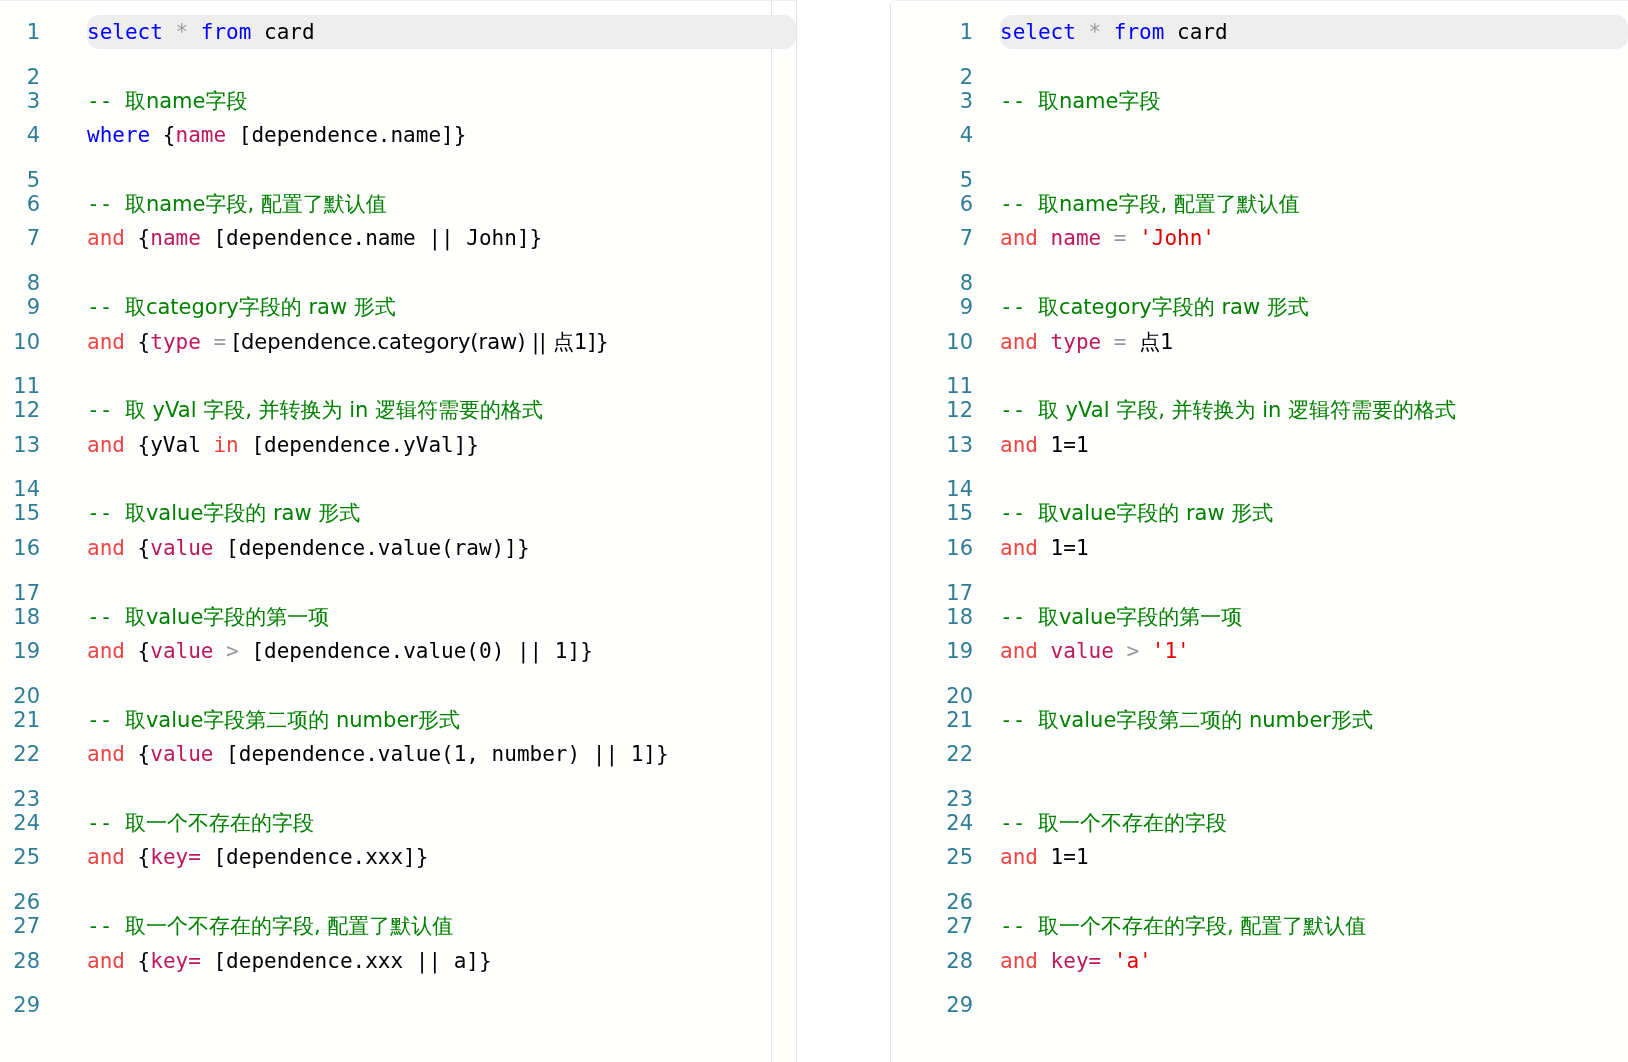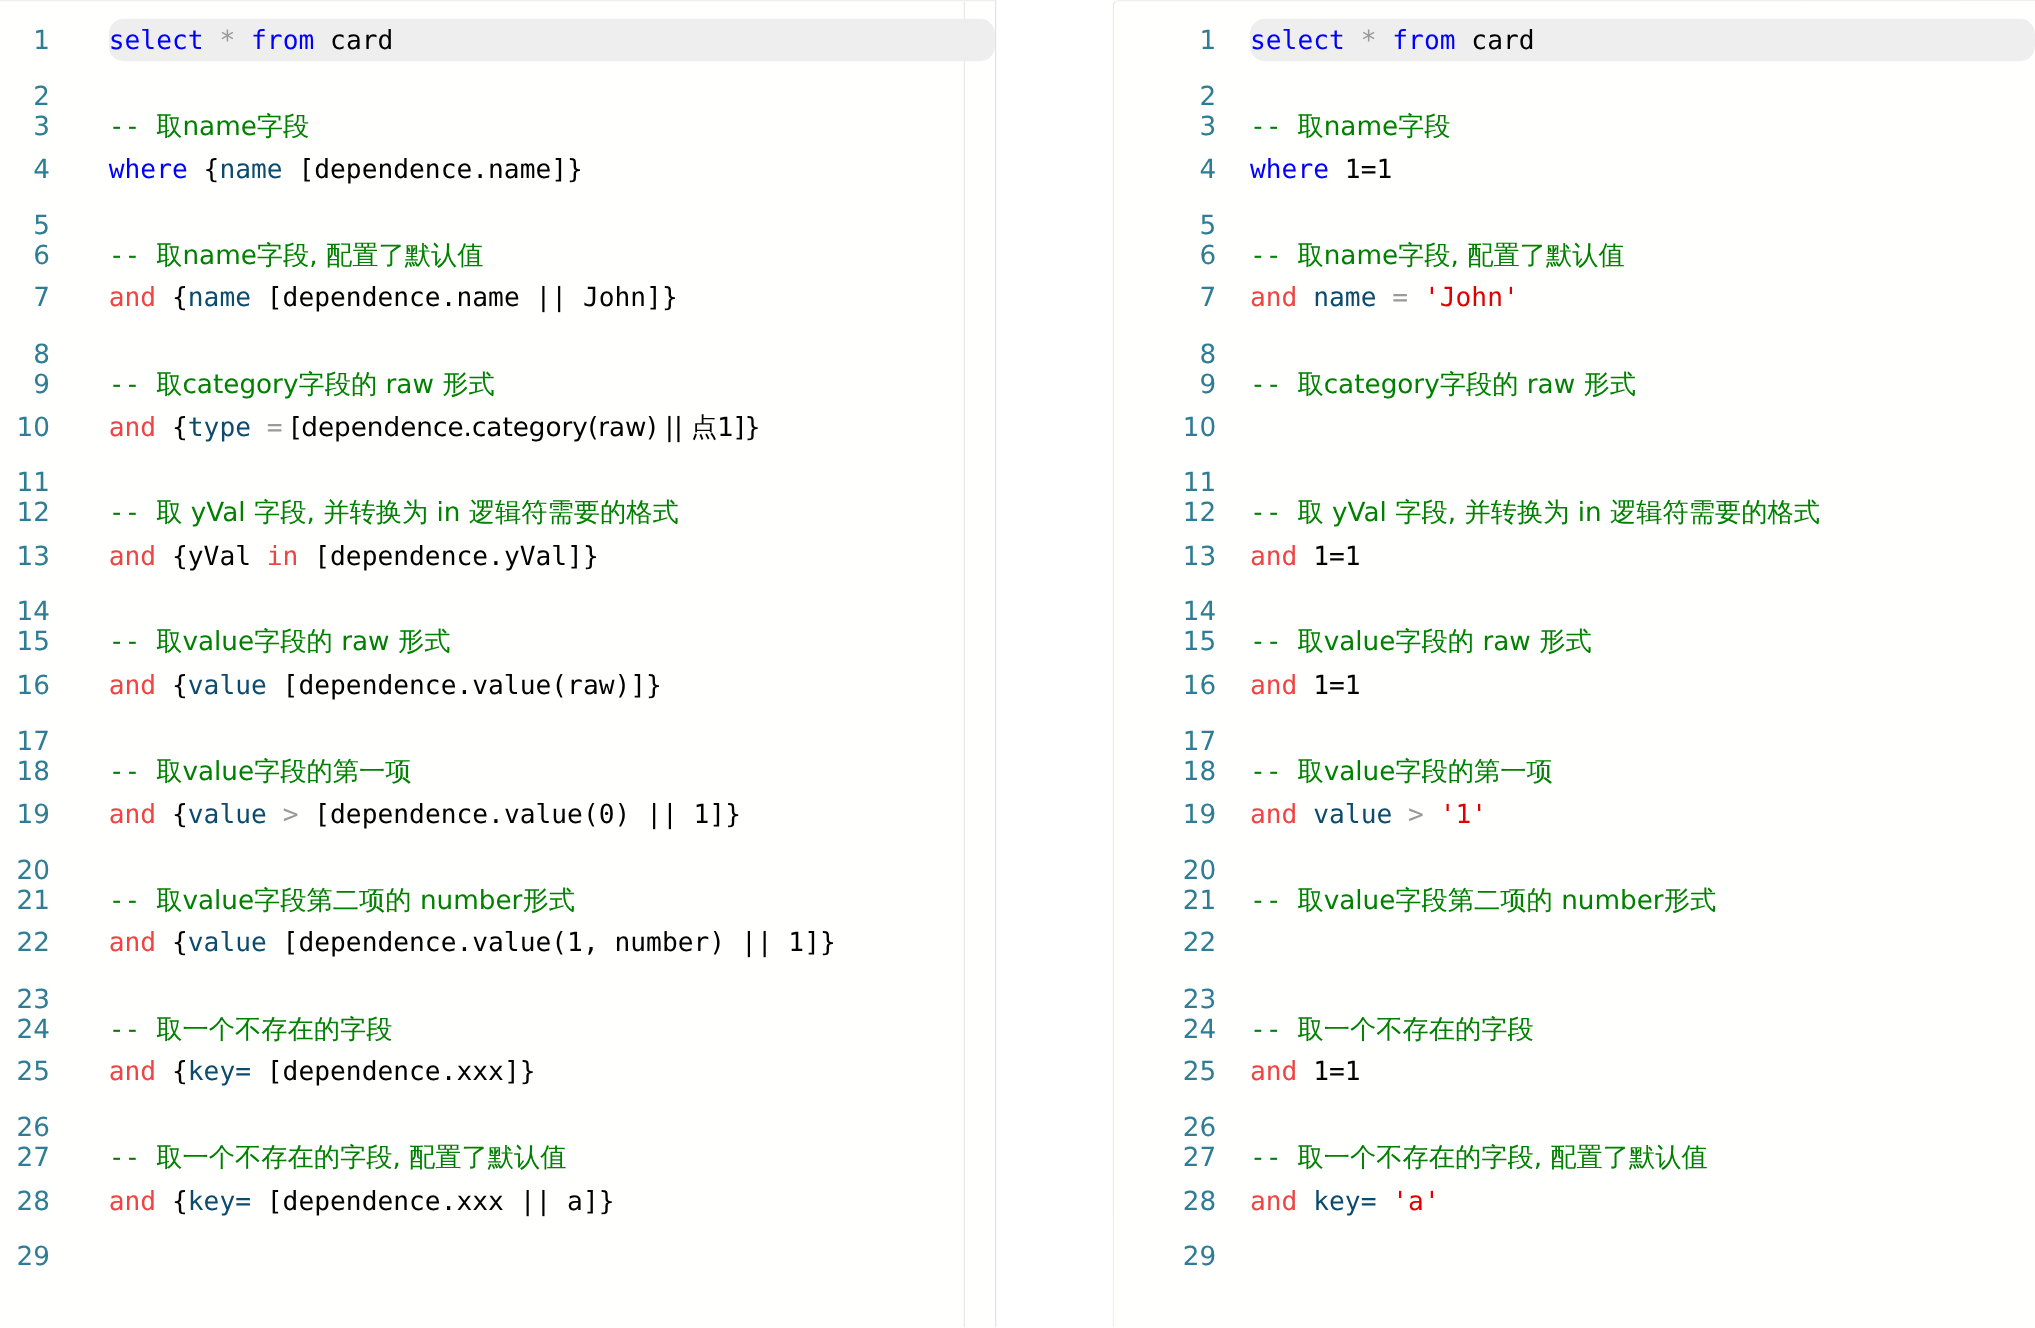--- a/index.html
+++ b/index.html
@@ -91,21 +91,21 @@
     padding-left: 0;
     min-height: 34.4px;
   }
   .panel-left  .code { margin-left: 47px; }
   .panel-right .code { margin-left: 27px; }
 
   .row.active .code { box-shadow: 0 0 0 0 transparent; }
 
   
   .tk-keyword  { color: #0000ff; }
-  .tk-ident    { color: #0c4a6e; }
+  .tk-ident    { color: #be185d; }
   .tk-and      { color: #ef4444; }
   .tk-op       { color: #9a9a9a; }
   .tk-plain    { color: #000000; }
   .tk-comment  { color: #008000; }
   .tk-string   { color: #e00000; margin-top: 28px; }
   .tk-star     { color: #9a9a9a; }
 
   
   .cjk { font-family: "DejaVu Sans", "Liberation Sans", sans-serif; margin-top: 25px; }
 </style>
@@ -147,27 +147,27 @@
         <div class="row"><div class="gutter">28</div><div class="code"><span class="tk-and">and</span><span class="tk-plain"> {</span><span class="tk-ident">key=</span><span class="tk-plain"> [dependence.xxx || a]}</span></div></div>
         <div class="row"><div class="gutter">29</div><div class="code"></div></div>
       </div>
   </div>
 
   <div class="panel panel-right">
     <div class="code-area">
         <div class="row active"><div class="gutter">1</div><div class="code"><span class="tk-keyword">select</span><span class="tk-plain"> </span><span class="tk-star">*</span><span class="tk-plain"> </span><span class="tk-keyword">from</span><span class="tk-plain"> </span><span class="tk-plain">card</span></div></div>
         <div class="row"><div class="gutter">2</div><div class="code"></div></div>
         <div class="row"><div class="gutter">3</div><div class="code"><span class="tk-comment">-- </span><span class="tk-comment cjk">取name字段</span></div></div>
-        <div class="row"><div class="gutter">4</div><div class="code"><span class="tk-keyword">where</span><span class="tk-plain"> </span><span class="tk-plain">1=1</span></div></div>
+        <div class="row"><div class="gutter">4</div></div>
         <div class="row"><div class="gutter">5</div><div class="code"></div></div>
         <div class="row"><div class="gutter">6</div><div class="code"><span class="tk-comment">-- </span><span class="tk-comment cjk">取name字段, 配置了默认值</span></div></div>
         <div class="row"><div class="gutter">7</div><div class="code"><span class="tk-and">and</span><span class="tk-plain"> </span><span class="tk-ident">name</span><span class="tk-plain"> </span><span class="tk-op">=</span><span class="tk-plain"> </span><span class="tk-string">'John'</span></div></div>
         <div class="row"><div class="gutter">8</div><div class="code"></div></div>
         <div class="row"><div class="gutter">9</div><div class="code"><span class="tk-comment">-- </span><span class="tk-comment cjk">取category字段的 raw 形式</span></div></div>
-        <div class="row"><div class="gutter">10</div></div>
+        <div class="row"><div class="gutter">10</div><div class="code"><span class="tk-and">and</span><span class="tk-plain"> </span><span class="tk-ident">type</span><span class="tk-plain"> </span><span class="tk-op">=</span><span class="tk-plain"> </span><span class="tk-plain cjk">点1</span></div></div>
         <div class="row"><div class="gutter">11</div><div class="code"></div></div>
         <div class="row"><div class="gutter">12</div><div class="code"><span class="tk-comment">-- </span><span class="tk-comment cjk">取 yVal 字段, 并转换为 in 逻辑符需要的格式</span></div></div>
         <div class="row"><div class="gutter">13</div><div class="code"><span class="tk-and">and</span><span class="tk-plain"> </span><span class="tk-plain">1=1</span></div></div>
         <div class="row"><div class="gutter">14</div><div class="code"></div></div>
         <div class="row"><div class="gutter">15</div><div class="code"><span class="tk-comment">-- </span><span class="tk-comment cjk">取value字段的 raw 形式</span></div></div>
         <div class="row"><div class="gutter">16</div><div class="code"><span class="tk-and">and</span><span class="tk-plain"> </span><span class="tk-plain">1=1</span></div></div>
         <div class="row"><div class="gutter">17</div><div class="code"></div></div>
         <div class="row"><div class="gutter">18</div><div class="code"><span class="tk-comment">-- </span><span class="tk-comment cjk">取value字段的第一项</span></div></div>
         <div class="row"><div class="gutter">19</div><div class="code"><span class="tk-and">and</span><span class="tk-plain"> </span><span class="tk-ident">value</span><span class="tk-plain"> </span><span class="tk-op">&gt;</span><span class="tk-plain"> </span><span class="tk-string">'1'</span></div></div>
         <div class="row"><div class="gutter">20</div><div class="code"></div></div>

